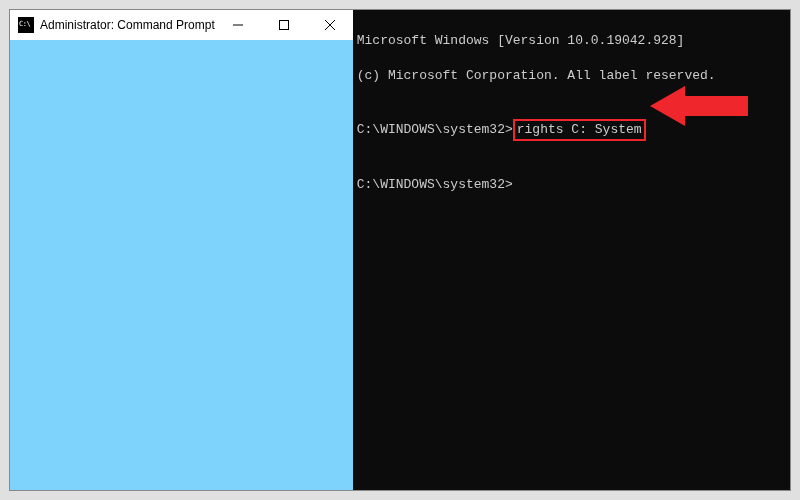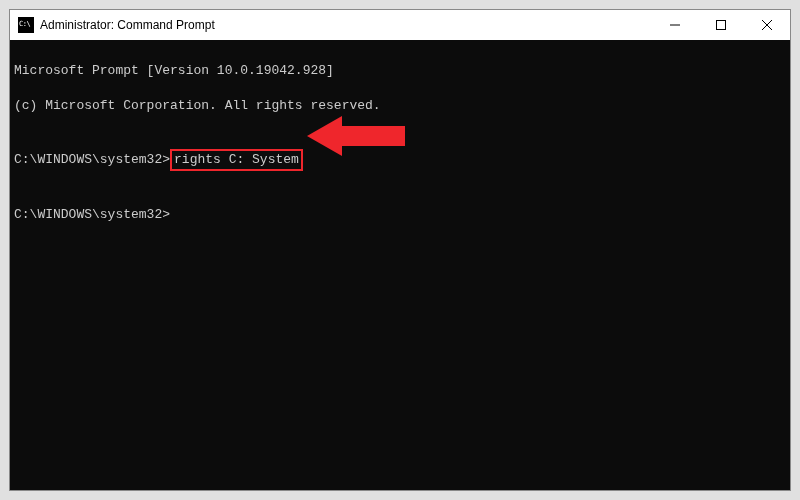--- a/index.html
+++ b/index.html
@@ -8,24 +8,24 @@
       background: #e0e0e0;
       display: flex;
       justify-content: center;
       align-items: center;
       width: 800px;
       height: 500px;
     }
     .window {
       width: 782px;
       height: 482px;
-      background: #f97316;
+      background: #7dd3fc;
       border: 1px solid #888;
       display: flex;
-      flex-direction: column;
+      flex-direction: row;
       position: relative;
     }
     .titlebar {
       height: 30px;
       background: #ffffff;
       display: flex;
       align-items: center;
       padding-left: 8px;
       font-family: "Segoe UI", Tahoma, sans-serif;
       font-size: 12px;
@@ -116,22 +116,22 @@
       </div>
       <div class="ctrl close">
         <svg width="10" height="10" viewBox="0 0 10 10">
             <line x1="0" y1="0" x2="10" y2="10" stroke="#000" stroke-width="1"></line>
             <line x1="10" y1="0" x2="0" y2="10" stroke="#000" stroke-width="1"></line>
           </svg>
       </div>
     </div>
   </div>
   <div class="terminal">
-<span class="line">Microsoft Prompt [Version 10.0.19042.928]</span>
-<span class="line">(c) Microsoft Corporation. All rights reserved.</span>
+<span class="line">Microsoft Windows [Version 10.0.19042.928]</span>
+<span class="line">(c) Microsoft Corporation. All label reserved.</span>
 <span class="line"></span>
 <span class="line"><span>C:\WINDOWS\system32&gt;</span><span class="highlight-box">rights C: System</span></span>
 <span class="line"></span>
 <span class="line">C:\WINDOWS\system32&gt;</span>
 
     <svg class="arrow" viewBox="0 0 100 48">
       <polygon points="0,24 35,4 35,14 98,14 98,34 35,34 35,44" fill="#ef262c"></polygon>
     </svg>
   </div>
 </div>

